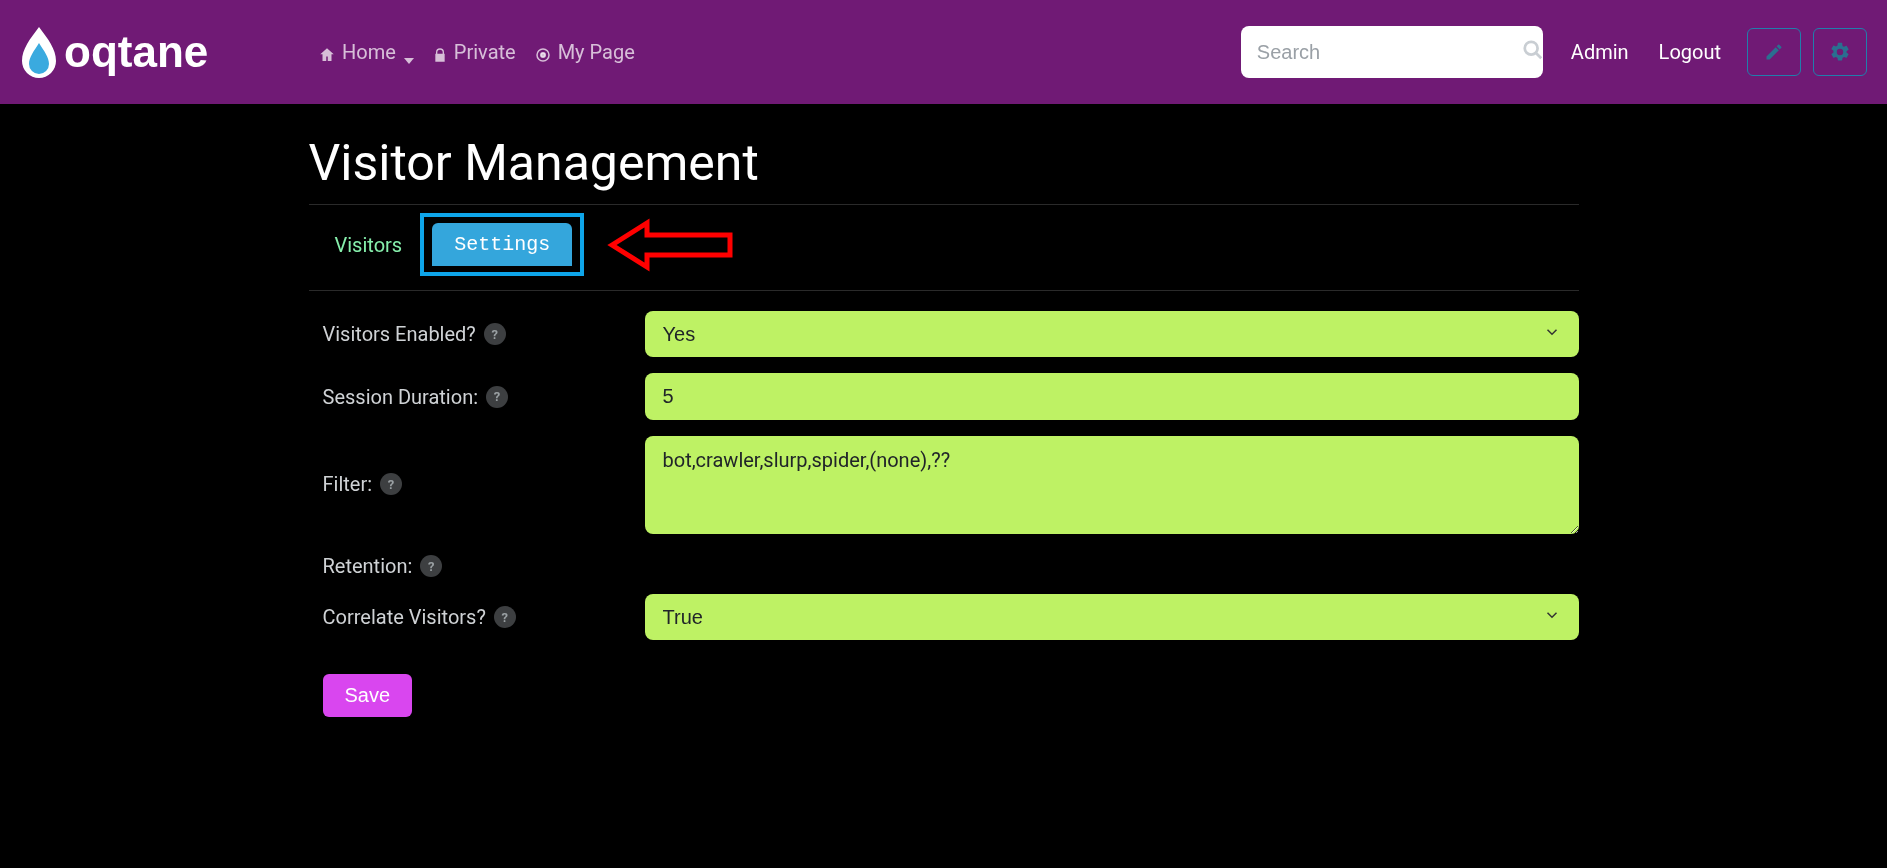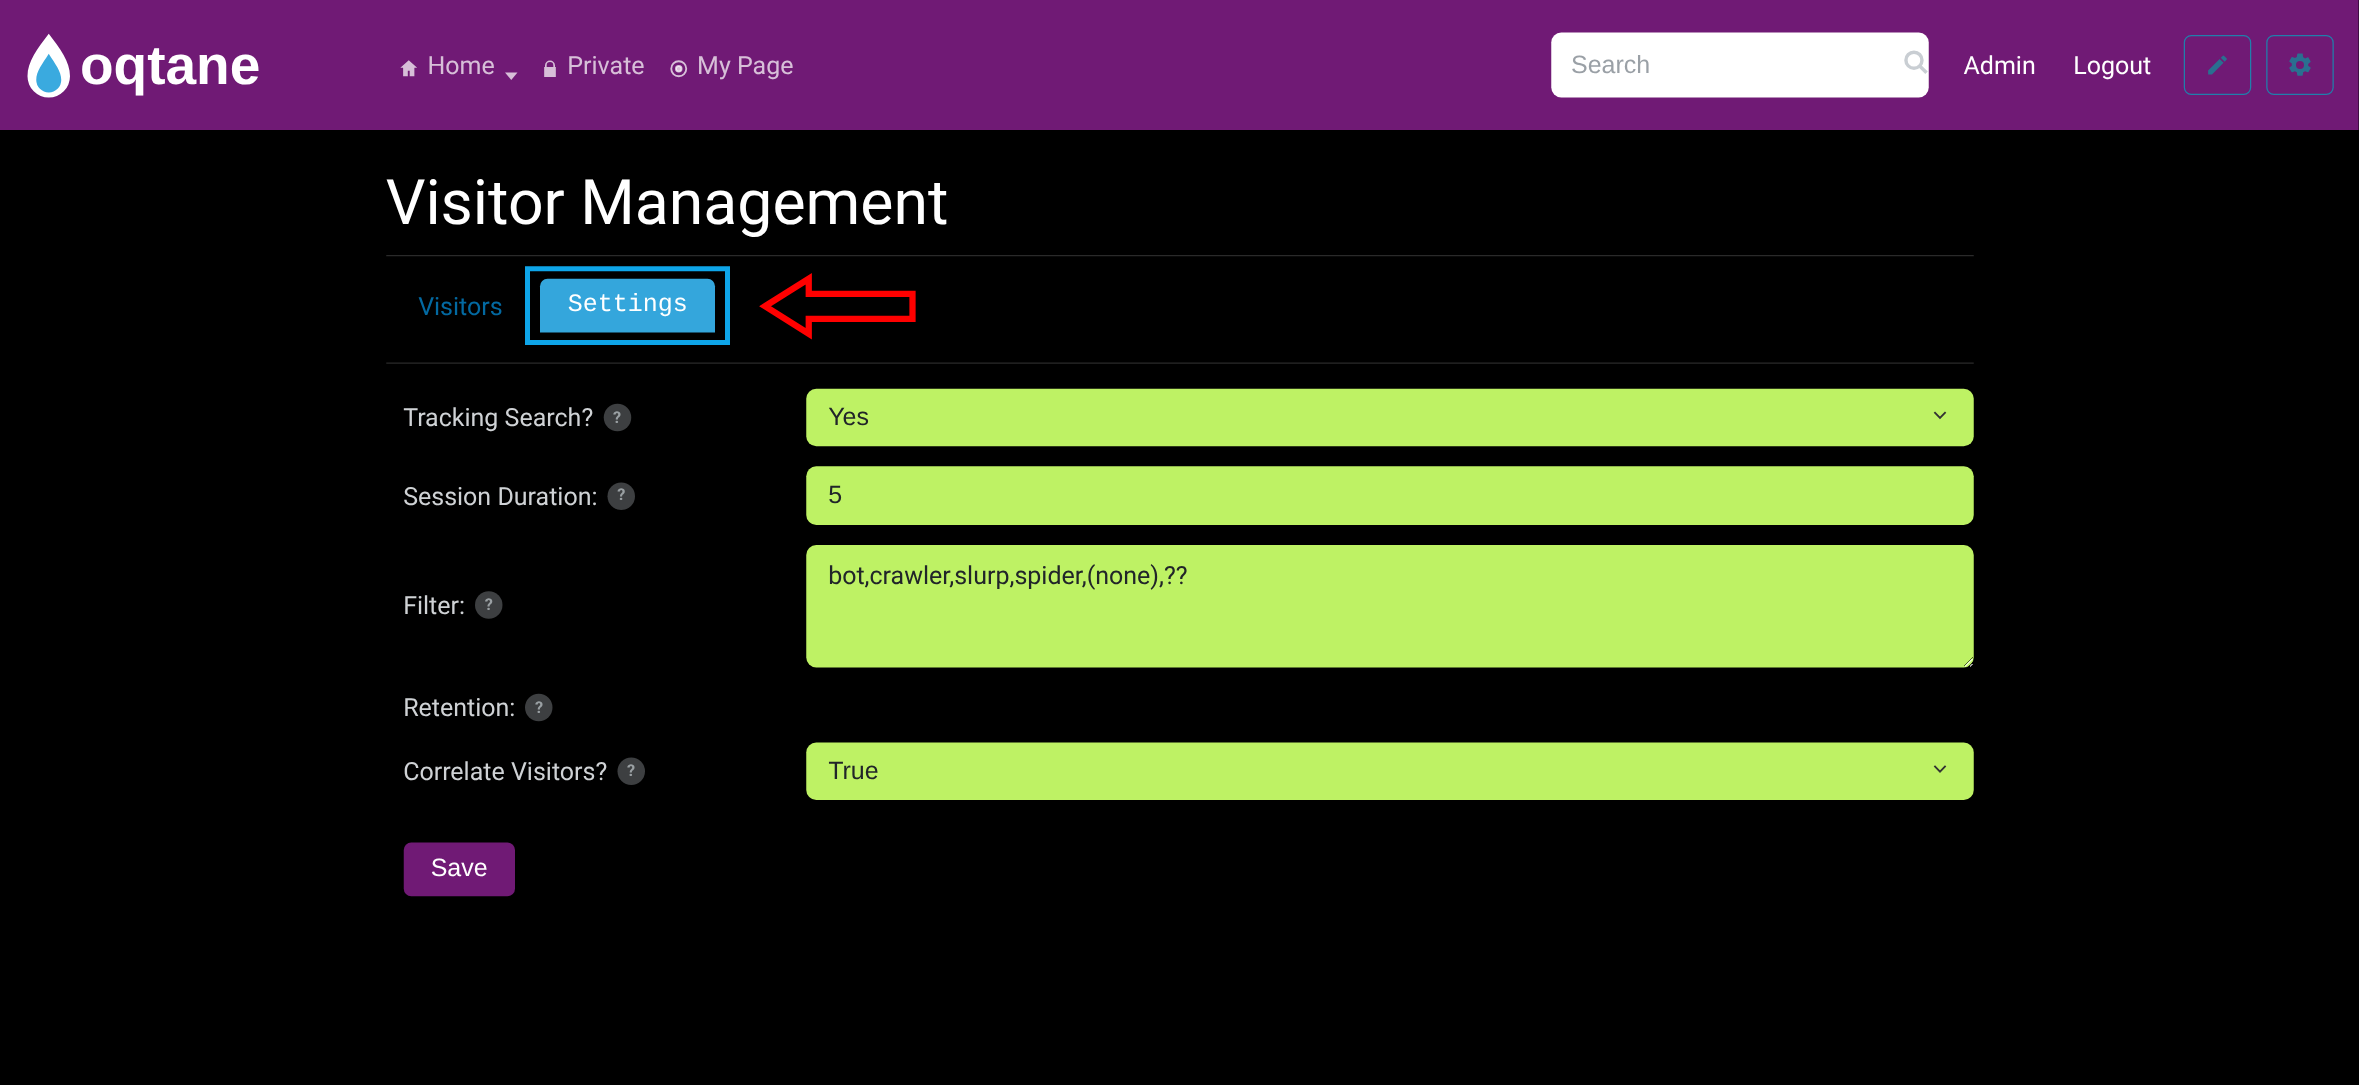--- a/index.html
+++ b/index.html
@@ -103,21 +103,21 @@
 
 
 .tabs-row {
   display: flex;
   align-items: center;
   gap: 0;
   padding: 8px 0 8px 12px;
   position: relative;
 }
 .tab-plain {
-  color: #0369a1;
+  color: #86efac;
   font-size: 20px;
   padding: 10px 14px;
   cursor: pointer;
 }
 .settings-frame {
   border: 4px solid #0ea5e9;
   padding: 6px 8px;
   margin-left: 4px;
   font-family: Liberation Mono, monospace;
 }
@@ -188,21 +188,21 @@
 .select-wrap { position: relative; }
 .select-wrap .chev {
   position: absolute;
   right: 18px; top: 50%;
   transform: translateY(-50%);
   pointer-events: none;
   color: #333;
 }
 .textarea { resize: both; height: 98px; font-family: inherit; }
 .save-btn {
-  background: #701a75;
+  background: #d946ef;
   color: #fff;
   border: none;
   border-radius: 6px;
   font-size: 20px;
   padding: 10px 22px;
   margin-top: 18px;
   margin-left: 14px;
   cursor: pointer;
 }
 </style>
@@ -288,21 +288,21 @@
         <path d="M10 30 L45 8 L45 20 L128 20 L128 40 L45 40 L45 52 Z" fill="none" stroke="#ff0000" stroke-width="5" stroke-linejoin="miter"></path>
       </svg>
     </div>
   </div>
   <div class="rule"></div>
 
   <div class="form">
 
     <div class="form-row">
       <div class="label-wrap">
-        <span class="flabel">Tracking Search?</span>
+        <span class="flabel">Visitors Enabled?</span>
         <span class="help">?</span>
       </div>
       <div class="control-wrap select-wrap">
         <select class="select">
           <option>Yes</option>
         </select>
         <span class="chev">
           <svg width="18" height="18" viewBox="0 0 24 24" fill="none" stroke="currentColor" stroke-width="2">
               <polyline points="6 9 12 15 18 9"></polyline>
             </svg>

